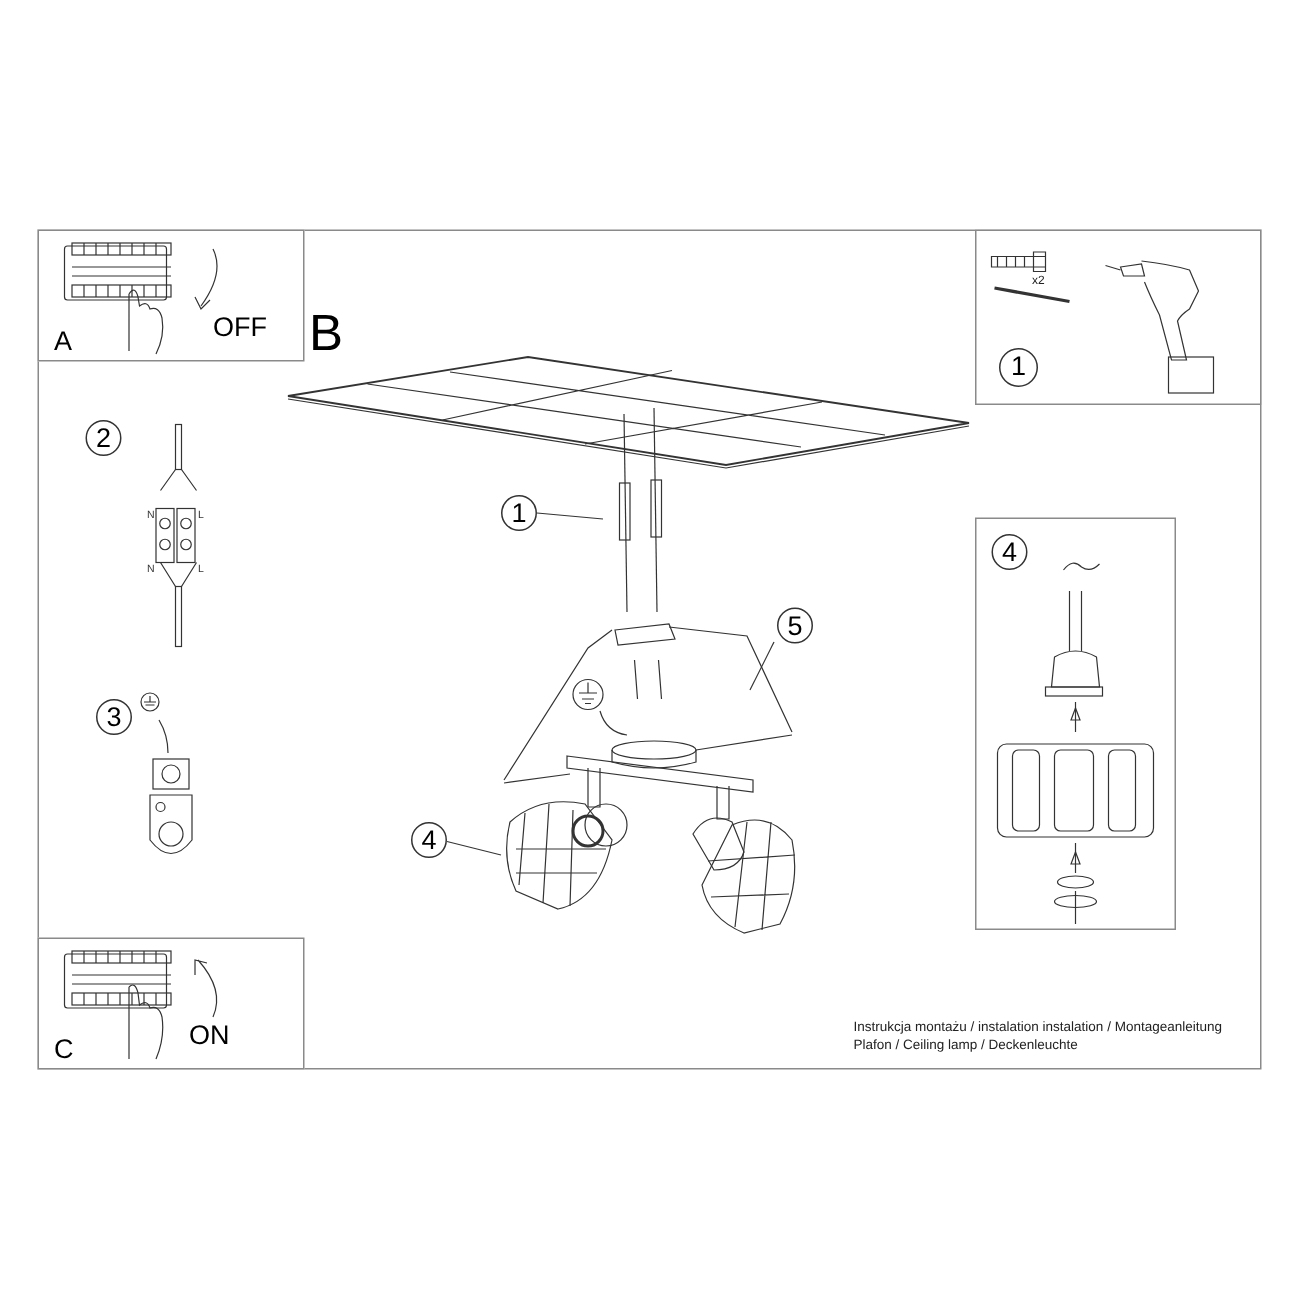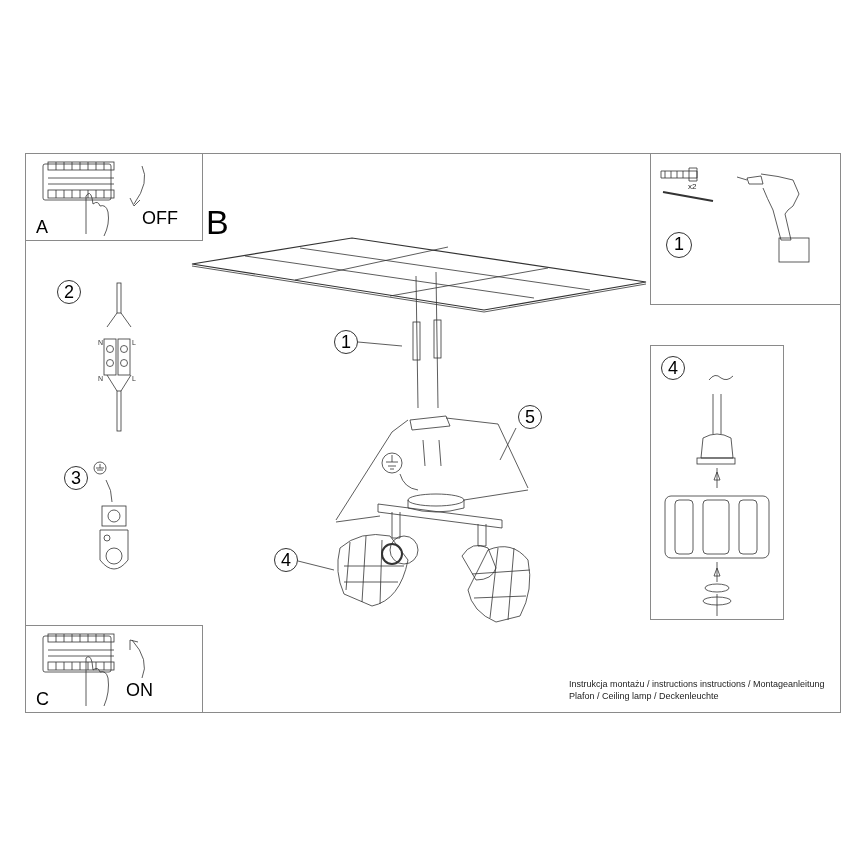--- a/index.html
+++ b/index.html
@@ -75,21 +75,21 @@
         <line x1="70" y1="36" x2="70" y2="44"></line>
         <line x1="78" y1="36" x2="78" y2="44"></line>
       <path d="M60 32 L60 80 M60 32 Q64 28 66 36 L67 44 Q72 40 74 46 Q80 44 82 52 Q84 66 78 80"></path>
       <path d="M116 52 Q124 34 106 14 M104 24 L104 14 L112 16"></path>
     </g>
   </svg>
   <span class="lbl" style="left:10px;top:64px;">C</span>
   <span class="lbl" style="left:100px;top:55px;">ON</span>
 </div>
 
-<div class="panel" style="left:650px;top:153px;width:191px;height:152px;">
+<div class="panel" style="left:650px;top:153px;width:191px;height:117px;">
   <svg width="191" height="117" style="left:0;top:0">
     <g fill="none" stroke="#333" stroke-width="0.8">
       <path d="M10 17 L46 17 L46 24 L10 24 Z M14 17 L14 24 M20 17 L20 24 M26 17 L26 24 M32 17 L32 24 M38 14 L38 27 L46 27 L46 14 Z"></path>
       <path d="M12 38 L62 47" stroke-width="2.2"></path>
       <path d="M96 24 L110 22 L112 30 L98 30 Z M110 20 Q128 22 142 26 L148 40 L142 52 Q136 56 134 60 L140 86 L130 86 L122 56 Q116 44 112 34"></path>
       <rect x="128" y="84" width="30" height="24"></rect>
       <line x1="86" y1="23" x2="96" y2="26"></line>
     </g>
   </svg>
   <span class="caption" style="left:37px;top:27px;font-size:8px;">x2</span>
@@ -198,15 +198,15 @@
     <path d="M18 20 Q24 30 24 42"></path>
     <rect x="14" y="46" width="24" height="20"></rect>
       <circle cx="26" cy="56" r="6"></circle>
     <path d="M12 70 L40 70 L40 100 Q26 118 12 100 Z"></path>
     <circle cx="26" cy="96" r="8"></circle>
       <circle cx="19" cy="78" r="3"></circle>
   </g>
 </svg>
 
 <div class="caption" style="left:569px;top:678px;">
-  <div>Instrukcja montażu / instructions instructions / Montageanleitung</div>
+  <div>Instrukcja montażu / instalation instalation / Montageanleitung</div>
   <div>Plafon / Ceiling lamp / Deckenleuchte</div>
 </div>
 
 </body></html>

